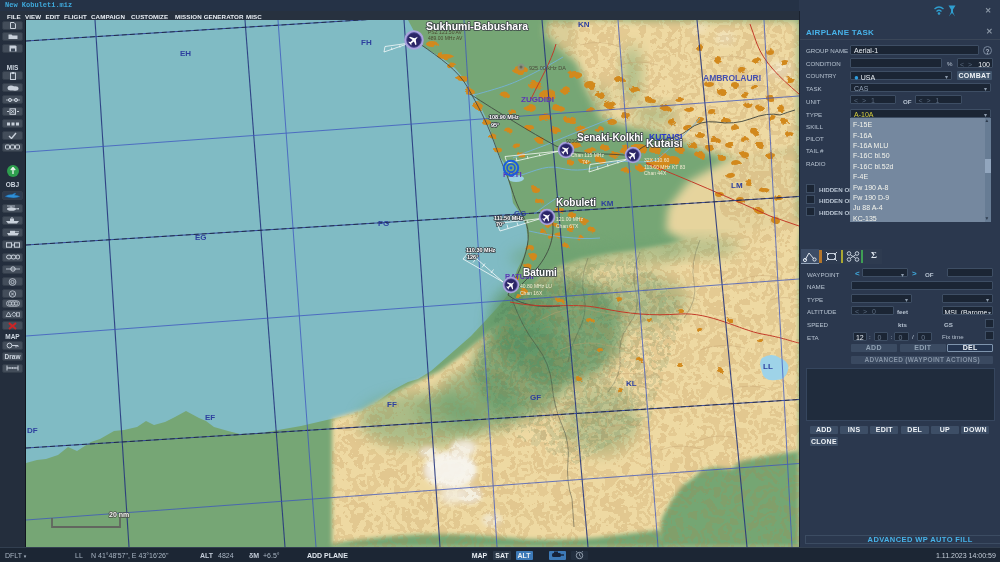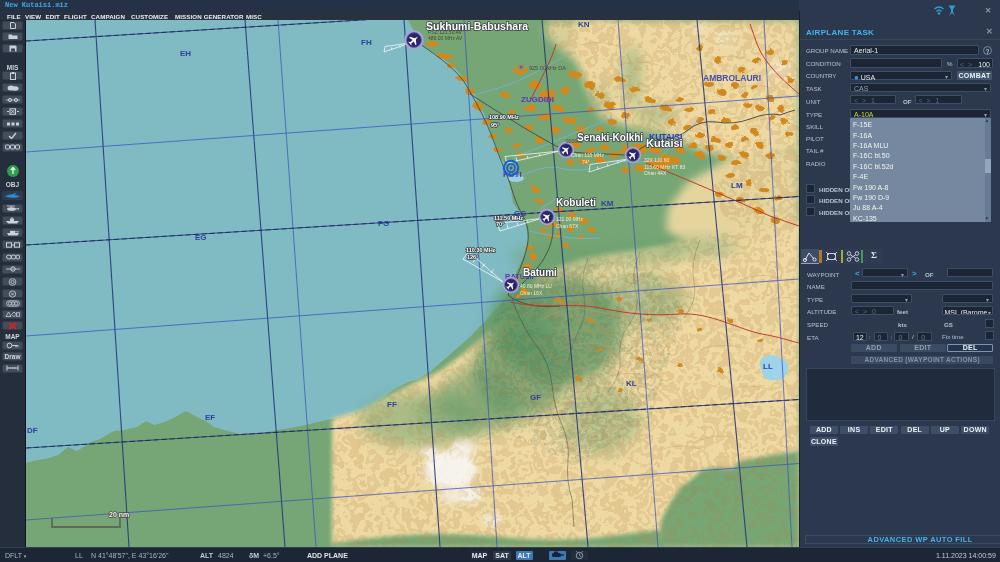--- a/index.html
+++ b/index.html
@@ -432,21 +432,21 @@
  <text x="523" y="275.5" font-size="10">Batumi</text>
 </g>
 
 <path d="M52,518 L52,527 L120,527 L120,518" fill="none" stroke="#62665f" stroke-width="1.8"></path>
 <text x="109" y="516.5" font-family="Liberation Sans,sans-serif" font-size="7" font-weight="bold" fill="#f2f2f2" stroke="#4a4f45" stroke-width="1.4" paint-order="stroke">20 nm</text>
 </svg>
 </div>
 
 <div class="abs" id="titlebar"></div>
 <div class="abs" style="left:799px;top:0;width:201px;height:11px;background:#2b384e"></div>
-<div class="abs" id="titletext">New Kutaisi.miz</div>
+<div class="abs" id="titletext">New Kobuleti.miz</div>
 <svg class="abs" style="left:933px;top:4px;z-index:20" width="28" height="14" viewBox="0 0 28 14">
  <path d="M1.5 5 Q6 1 10.5 5" stroke="#2f9ecf" fill="none" stroke-width="1.4"></path>
  <path d="M3.5 7.5 Q6 5 8.5 7.5" stroke="#2f9ecf" fill="none" stroke-width="1.3"></path>
  <circle cx="6" cy="9.5" r="1.3" fill="#2f9ecf"></circle>
  <path d="M15.5 1.5 L22.5 1.5 L20 5.5 L20 8 L22 12.5 L19.7 9.5 L18.3 9.5 L16 12.5 L18 8 L18 5.5 Z" fill="#2f9ecf"></path>
 </svg>
 <div class="abs" style="left:985px;top:6px;color:#8b97a6;font:bold 7.5px 'Liberation Sans';z-index:20">✕</div>
 
 <div class="abs" id="menubar">
  <div class="mi" style="left:7px;top:1.5px">FILE</div>

